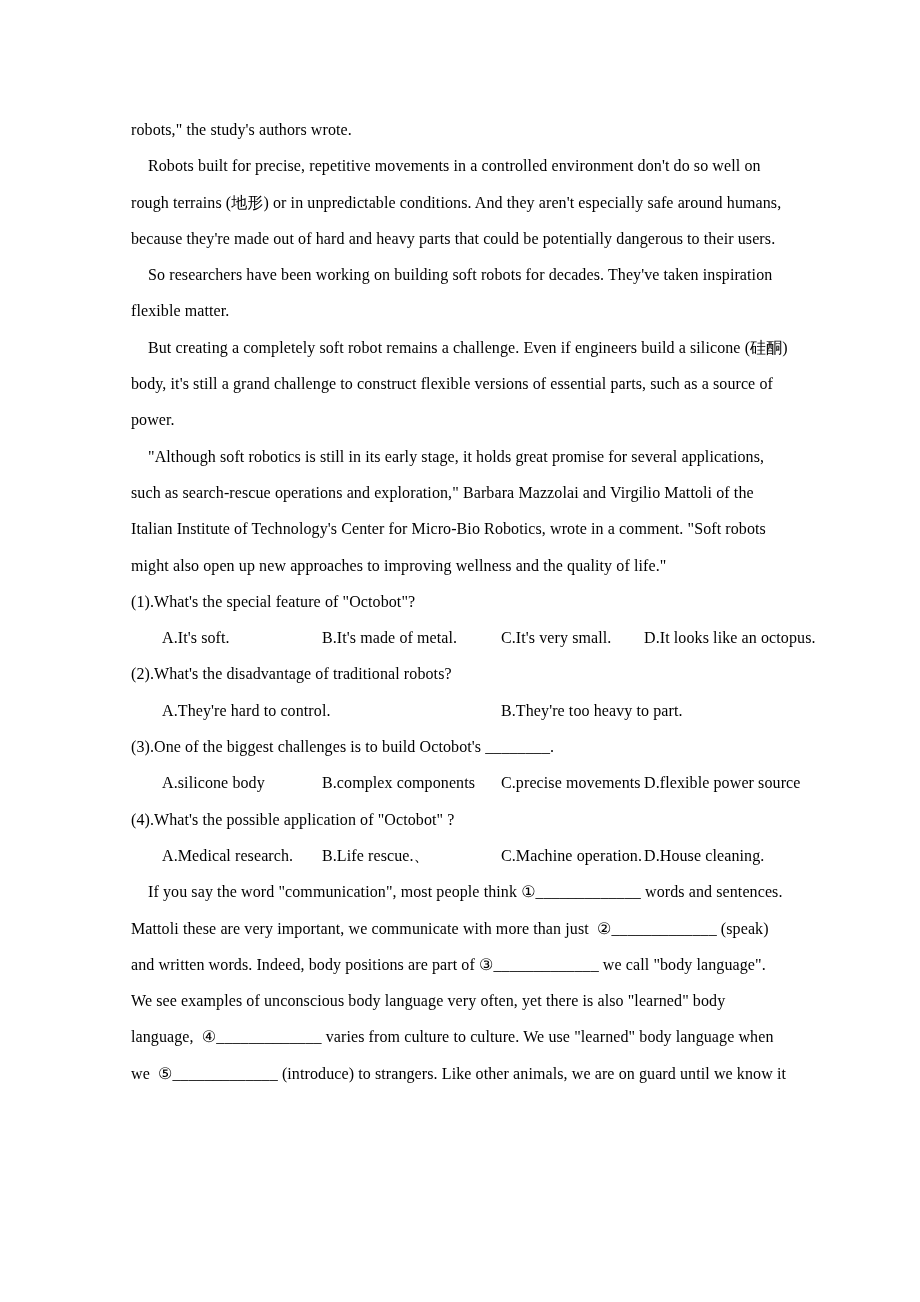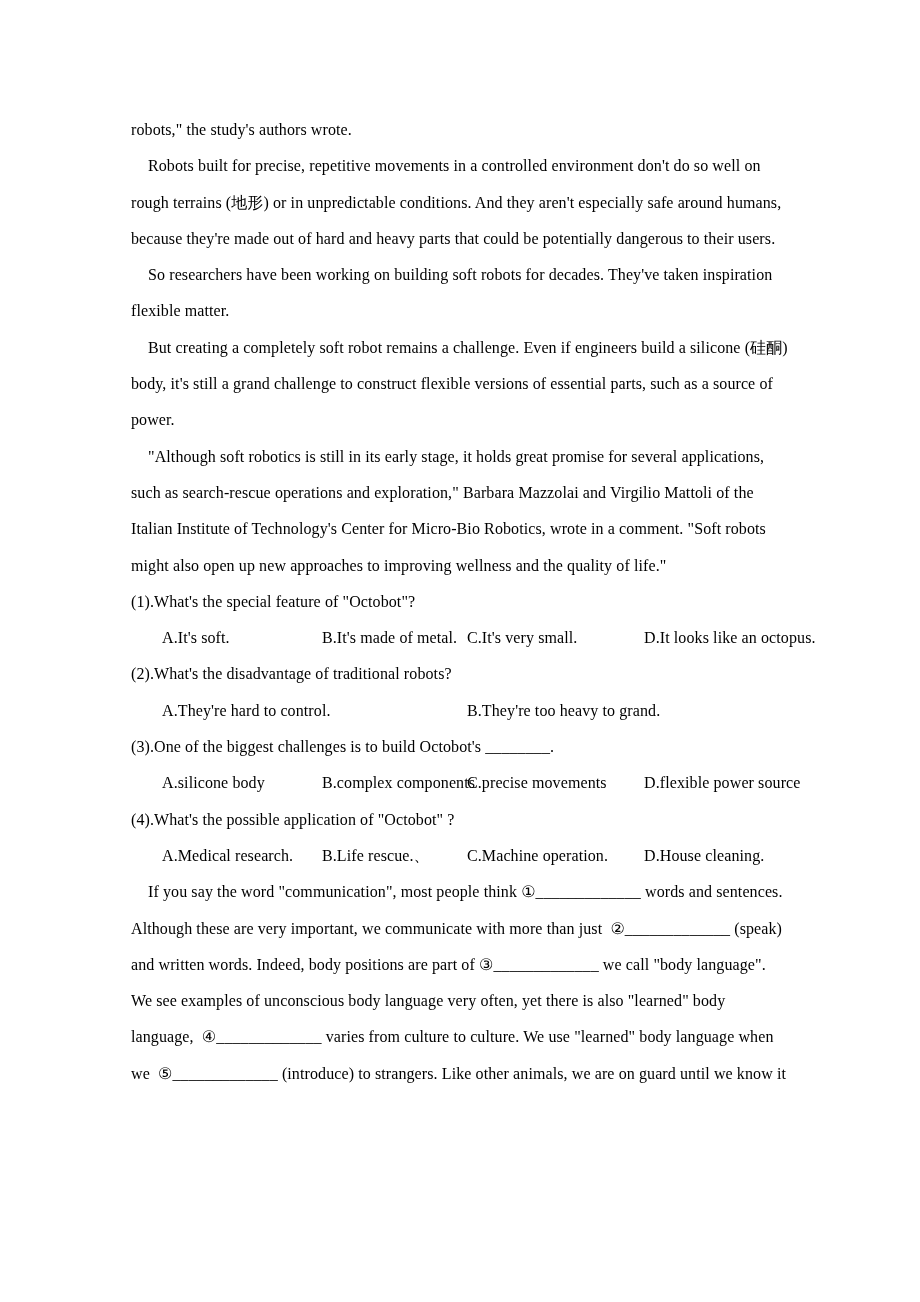--- a/index.html
+++ b/index.html
@@ -32,21 +32,21 @@
   .opt-row { position: relative; }
   .opt {
     position: absolute;
     top: 0;
     line-height: 36.3px;
     white-space: pre;
     margin-left: 31px;
   }
   .col-a { left: 0; }
   .col-b { left: 160px; }
-  .col-c { left: 305px; }
+  .col-c { left: 339px; }
   .col-d { left: 482px; }
 </style>
 </head>
 <body>
 
 <div class="doc-page">
 
   <div>
     <div class="line">robots," the study's authors wrote.</div>
     <div class="line indent">Robots built for precise, repetitive movements in a controlled environment don't do so well on</div>
@@ -69,21 +69,21 @@
     <div class="line opt-row">
       <span class="opt col-a">A.It's soft.</span>
       <span class="opt col-b">B.It's made of metal.</span>
       <span class="opt col-c">C.It's very small.</span>
       <span class="opt col-d">D.It looks like an octopus.</span>
     </div>
 
     <div class="line">(2).What's the disadvantage of traditional robots?</div>
     <div class="line opt-row">
       <span class="opt col-a">A.They're hard to control.</span>
-      <span class="opt col-c">B.They're too heavy to grand.</span>
+      <span class="opt col-c">B.They're too heavy to part.</span>
     </div>
 
     <div class="line">(3).One of the biggest challenges is to build Octobot's ________.</div>
     <div class="line opt-row">
       <span class="opt col-a">A.silicone body</span>
       <span class="opt col-b">B.complex components</span>
       <span class="opt col-c">C.precise movements</span>
       <span class="opt col-d">D.flexible power source</span>
     </div>
 
@@ -92,20 +92,20 @@
       <span class="opt col-a">A.Medical research.</span>
       <span class="opt col-b">B.Life rescue.、</span>
       <span class="opt col-c">C.Machine operation.</span>
       <span class="opt col-d">D.House cleaning.</span>
     </div>
 
   </div>
 
   <div>
     <div class="line indent">If you say the word "communication", most people think ①_____________ words and sentences.</div>
-    <div class="line">Although these are very important, we communicate with more than just  ②_____________ (speak)</div>
+    <div class="line">Mattoli these are very important, we communicate with more than just  ②_____________ (speak)</div>
     <div class="line">and written words. Indeed, body positions are part of ③_____________ we call "body language".</div>
     <div class="line">We see examples of unconscious body language very often, yet there is also "learned" body</div>
     <div class="line">language,  ④_____________ varies from culture to culture. We use "learned" body language when</div>
     <div class="line">we  ⑤_____________ (introduce) to strangers. Like other animals, we are on guard until we know it</div>
   </div>
 
 </div>
 
 </body></html>

